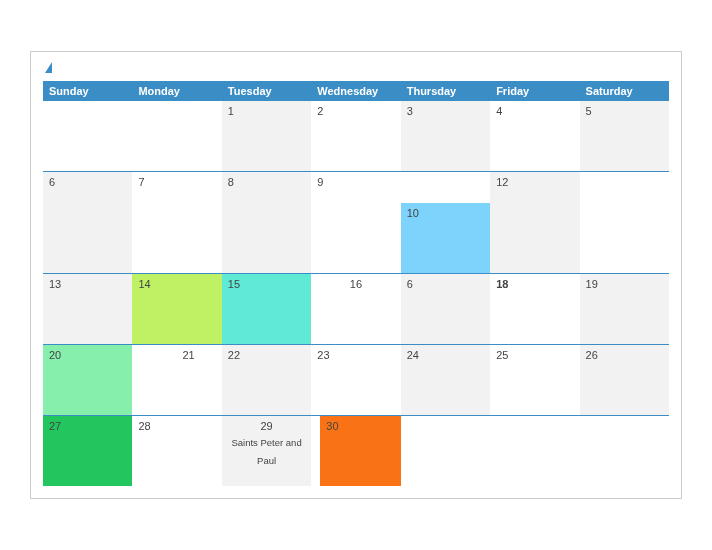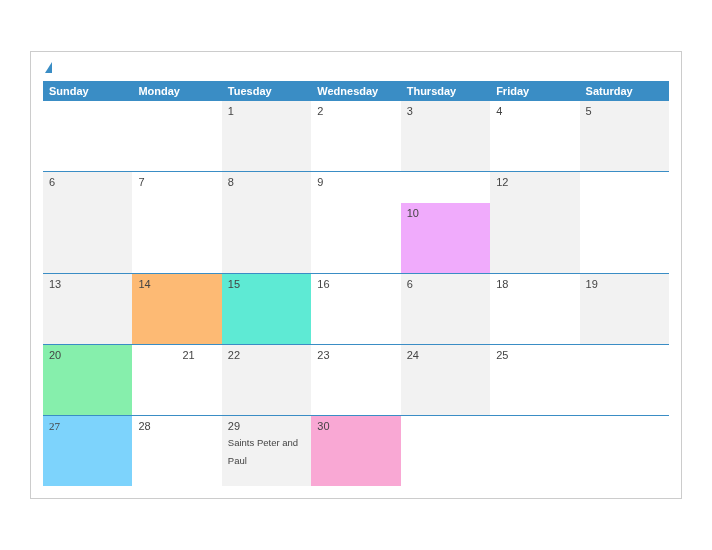--- a/index.html
+++ b/index.html
@@ -177,44 +177,44 @@
         </div>
         <div class="day-cell" style="background: rgb(255, 255, 255);">
           <span class="day-number">7</span>
         </div>
         <div class="day-cell shaded" style="background: rgb(242, 242, 242);">
           <span class="day-number">8</span>
         </div>
         <div class="day-cell" style="background: rgb(255, 255, 255);">
           <span class="day-number">9</span>
         </div>
-        <div class="day-cell shaded" style="background: #f0abfc; margin-top: 31px;">
+        <div class="day-cell shaded" style="background: #7dd3fc; margin-top: 31px;">
           <span class="day-number">10</span>
         </div>
         <div class="day-cell shaded" style="background: rgb(242, 242, 242);">
           <span class="day-number">12</span>
         </div>
       </div>
       <div class="week-row">
         <div class="day-cell shaded" style="background: rgb(242, 242, 242);">
           <span class="day-number">13</span>
         </div>
-        <div class="day-cell" style="background: #fdba74;">
+        <div class="day-cell" style="background: #bef264;">
           <span class="day-number">14</span>
         </div>
         <div class="day-cell shaded" style="background: #5eead4;">
           <span class="day-number">15</span>
         </div>
-        <div class="day-cell" style="background: rgb(255, 255, 255);">
+        <div class="day-cell" style="background: rgb(255, 255, 255); text-align: center;">
           <span class="day-number">16</span>
         </div>
         <div class="day-cell shaded" style="background: rgb(242, 242, 242);">
           <span class="day-number">6</span>
         </div>
-        <div class="day-cell" style="background: rgb(255, 255, 255);">
+        <div class="day-cell" style="background: rgb(255, 255, 255); font-weight: bold;">
           <span class="day-number">18</span>
         </div>
         <div class="day-cell shaded" style="background: rgb(242, 242, 242);">
           <span class="day-number">19</span>
         </div>
       </div>
       <div class="week-row">
         <div class="day-cell shaded" style="background: #86efac;">
           <span class="day-number">20</span>
         </div>
@@ -226,30 +226,33 @@
         </div>
         <div class="day-cell" style="background: rgb(255, 255, 255);">
           <span class="day-number">23</span>
         </div>
         <div class="day-cell shaded" style="background: rgb(242, 242, 242);">
           <span class="day-number">24</span>
         </div>
         <div class="day-cell" style="background: rgb(255, 255, 255);">
           <span class="day-number">25</span>
         </div>
-      </div>
-      <div class="week-row">
-        <div class="day-cell shaded" style="background: #7dd3fc; font-family: Liberation Serif, serif;">
+        <div class="day-cell shaded" style="background: rgb(242, 242, 242);">
+          <span class="day-number">26</span>
+        </div>
+      </div>
+      <div class="week-row">
+        <div class="day-cell shaded" style="background: #22c55e;">
           <span class="day-number">27</span>
         </div>
         <div class="day-cell" style="background: rgb(255, 255, 255);">
           <span class="day-number">28</span>
         </div>
-        <div class="day-cell shaded" style="background: rgb(242, 242, 242);"><span class="day-number">29</span><span class="day-event">Saints Peter and Paul</span></div>
-        <div class="day-cell" style="background: #f9a8d4;">
+        <div class="day-cell shaded" style="background: rgb(242, 242, 242); text-align: center;"><span class="day-number">29</span><span class="day-event">Saints Peter and Paul</span></div>
+        <div class="day-cell" style="background: #f97316; margin-left: 9px;">
           <span class="day-number">30</span>
         </div>
         <div class="day-cell empty-cell" style="background: rgb(255, 255, 255);"></div>
         <div class="day-cell empty-cell" style="background: rgb(255, 255, 255);"></div>
         <div class="day-cell empty-cell" style="background: rgb(255, 255, 255);"></div>
       </div>
     </div>
 </div>
 
 </body></html>

